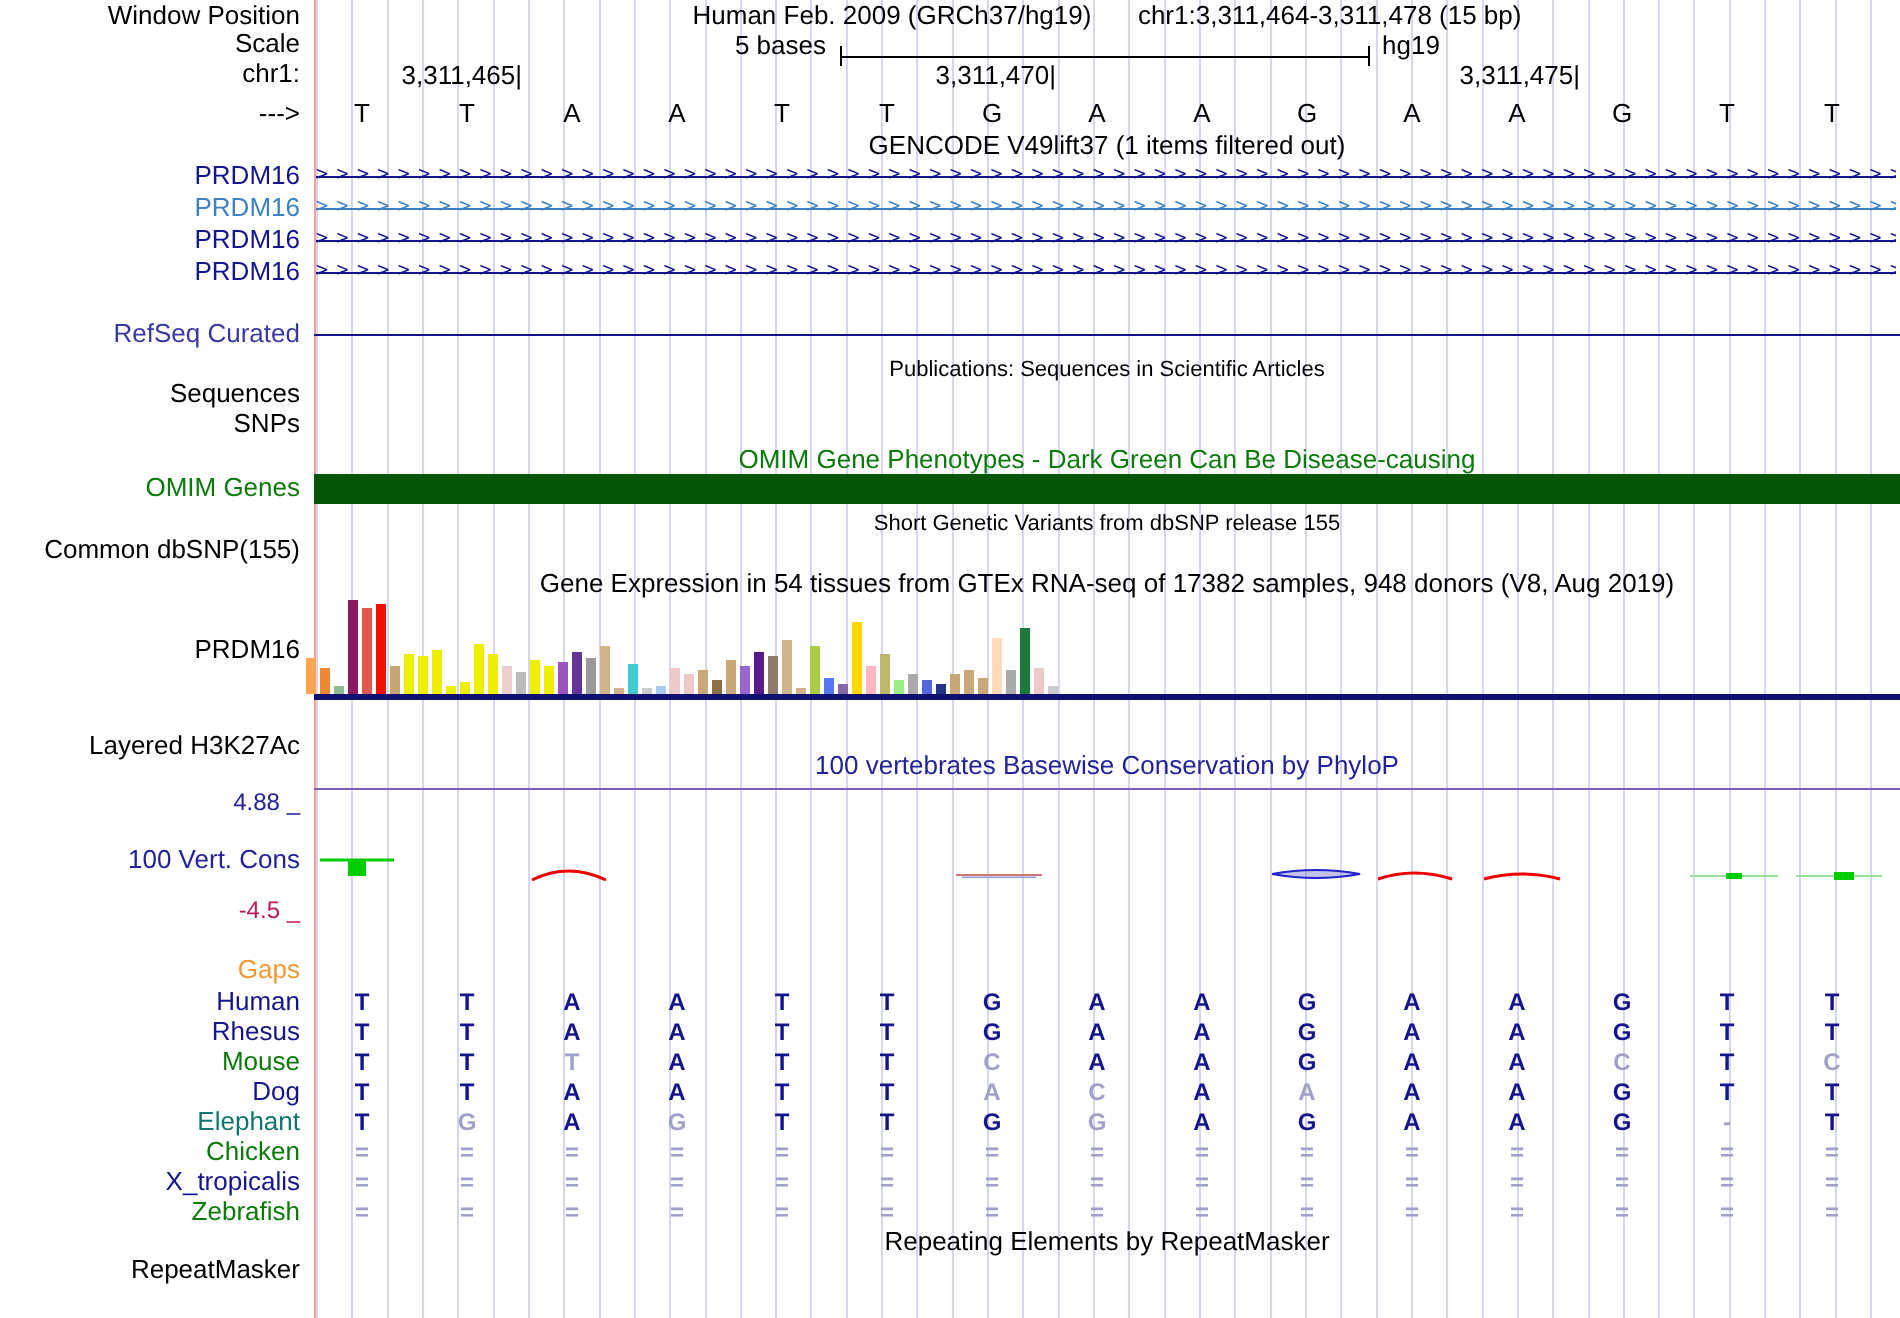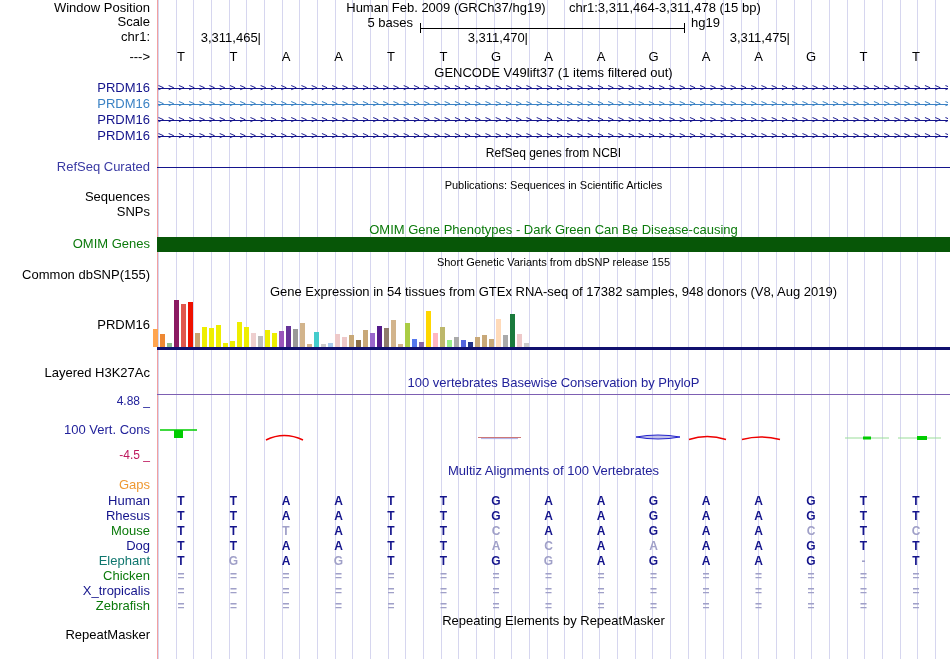--- a/index.html
+++ b/index.html
@@ -75,21 +75,20 @@
       <div class="lbl" style="top: 81px; color: rgb(20, 20, 140);">PRDM16</div>
       <div class="arrowrow" style="top: 81px; color: rgb(20, 20, 140); background-image: linear-gradient(rgb(20, 20, 140), rgb(20, 20, 140));">&gt;&gt;&gt;&gt;&gt;&gt;&gt;&gt;&gt;&gt;&gt;&gt;&gt;&gt;&gt;&gt;&gt;&gt;&gt;&gt;&gt;&gt;&gt;&gt;&gt;&gt;&gt;&gt;&gt;&gt;&gt;&gt;&gt;&gt;&gt;&gt;&gt;&gt;&gt;&gt;&gt;&gt;&gt;&gt;&gt;&gt;&gt;&gt;&gt;&gt;&gt;&gt;&gt;&gt;&gt;&gt;&gt;&gt;&gt;&gt;&gt;&gt;&gt;&gt;&gt;&gt;&gt;&gt;&gt;&gt;&gt;&gt;&gt;&gt;&gt;&gt;&gt;&gt;</div>
       <div class="lbl" style="top: 97px; color: rgb(59, 130, 196);">PRDM16</div>
       <div class="arrowrow" style="top: 97px; color: rgb(59, 130, 196); background-image: linear-gradient(rgb(59, 130, 196), rgb(59, 130, 196));">&gt;&gt;&gt;&gt;&gt;&gt;&gt;&gt;&gt;&gt;&gt;&gt;&gt;&gt;&gt;&gt;&gt;&gt;&gt;&gt;&gt;&gt;&gt;&gt;&gt;&gt;&gt;&gt;&gt;&gt;&gt;&gt;&gt;&gt;&gt;&gt;&gt;&gt;&gt;&gt;&gt;&gt;&gt;&gt;&gt;&gt;&gt;&gt;&gt;&gt;&gt;&gt;&gt;&gt;&gt;&gt;&gt;&gt;&gt;&gt;&gt;&gt;&gt;&gt;&gt;&gt;&gt;&gt;&gt;&gt;&gt;&gt;&gt;&gt;&gt;&gt;&gt;&gt;</div>
       <div class="lbl" style="top: 113px; color: rgb(20, 20, 140);">PRDM16</div>
       <div class="arrowrow" style="top: 113px; color: rgb(20, 20, 140); background-image: linear-gradient(rgb(20, 20, 140), rgb(20, 20, 140));">&gt;&gt;&gt;&gt;&gt;&gt;&gt;&gt;&gt;&gt;&gt;&gt;&gt;&gt;&gt;&gt;&gt;&gt;&gt;&gt;&gt;&gt;&gt;&gt;&gt;&gt;&gt;&gt;&gt;&gt;&gt;&gt;&gt;&gt;&gt;&gt;&gt;&gt;&gt;&gt;&gt;&gt;&gt;&gt;&gt;&gt;&gt;&gt;&gt;&gt;&gt;&gt;&gt;&gt;&gt;&gt;&gt;&gt;&gt;&gt;&gt;&gt;&gt;&gt;&gt;&gt;&gt;&gt;&gt;&gt;&gt;&gt;&gt;&gt;&gt;&gt;&gt;&gt;</div>
       <div class="lbl" style="top: 129px; color: rgb(20, 20, 140);">PRDM16</div>
       <div class="arrowrow" style="top: 129px; color: rgb(20, 20, 140); background-image: linear-gradient(rgb(20, 20, 140), rgb(20, 20, 140));">&gt;&gt;&gt;&gt;&gt;&gt;&gt;&gt;&gt;&gt;&gt;&gt;&gt;&gt;&gt;&gt;&gt;&gt;&gt;&gt;&gt;&gt;&gt;&gt;&gt;&gt;&gt;&gt;&gt;&gt;&gt;&gt;&gt;&gt;&gt;&gt;&gt;&gt;&gt;&gt;&gt;&gt;&gt;&gt;&gt;&gt;&gt;&gt;&gt;&gt;&gt;&gt;&gt;&gt;&gt;&gt;&gt;&gt;&gt;&gt;&gt;&gt;&gt;&gt;&gt;&gt;&gt;&gt;&gt;&gt;&gt;&gt;&gt;&gt;&gt;&gt;&gt;&gt;</div>
     </div>
 
-  <div class="ctitle" style="top:146px;font-size:12px">RefSeq genes from NCBI</div>
   <div class="lbl slate" style="top:160px">RefSeq Curated</div>
   <div class="hline" style="top:167px;height:1px;background:#14148C"></div>
 
   <div class="ctitle small" style="top:178px">Publications: Sequences in Scientific Articles</div>
   <div class="lbl" style="top:190px">Sequences</div>
   <div class="lbl" style="top:205px">SNPs</div>
 
   <div class="ctitle green" style="top:223px">OMIM Gene Phenotypes - Dark Green Can Be Disease-causing</div>
   <div class="lbl green" style="top:237px">OMIM Genes</div>
   <div class="hline" style="top:237px;height:15px;background:#075607"></div>
@@ -172,21 +171,20 @@
     <line x1="481" y1="438.6" x2="518" y2="438.6" stroke="#9999DD" stroke-width="0.8"></line>
     <path d="M636,437 Q658,433 680,437 Q658,441 636,437" fill="#7777CC" fill-opacity="0.45" stroke="#2222CC" stroke-width="1"></path>
     <path d="M689,439.5 Q707,433.5 726,439.5" fill="none" stroke="#EE0000" stroke-width="1.5"></path>
     <path d="M742,439.5 Q761,434.5 780,439.5" fill="none" stroke="#EE0000" stroke-width="1.5"></path>
     <line x1="845" y1="438" x2="889" y2="438" stroke="#99DD99" stroke-width="1"></line>
     <rect x="863" y="436.5" width="8" height="3" fill="#00CC00"></rect>
     <line x1="898" y1="438" x2="941" y2="438" stroke="#99DD99" stroke-width="1"></line>
     <rect x="917" y="436" width="10" height="4" fill="#00CC00"></rect>
   </svg>
 
-  <div class="ctitle navy" style="top:464px">Multiz Alignments of 100 Vertebrates</div>
   <div id="align-rows">
       <div class="lbl" style="top: 478px; color: rgb(238, 153, 51);">Gaps</div>
       <div class="lbl" style="top: 494px; color: rgb(20, 20, 140);">Human</div>
       <span class="acell" style="left: 155px; top: 494px;">T</span>
       <span class="acell" style="left: 207.5px; top: 494px;">T</span>
       <span class="acell" style="left: 260px; top: 494px;">A</span>
       <span class="acell" style="left: 312.5px; top: 494px;">A</span>
       <span class="acell" style="left: 365px; top: 494px;">T</span>
       <span class="acell" style="left: 417.5px; top: 494px;">T</span>
       <span class="acell" style="left: 470px; top: 494px;">G</span>

